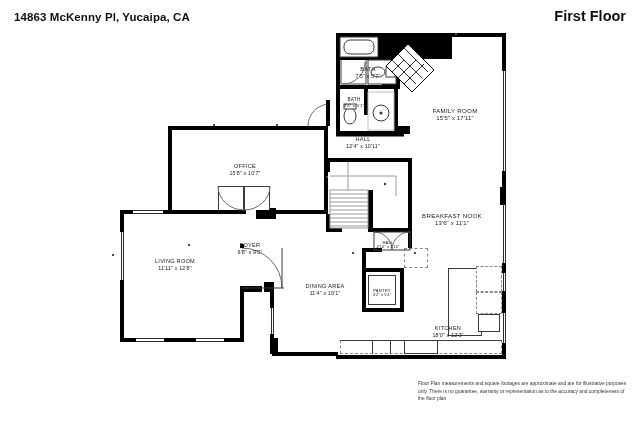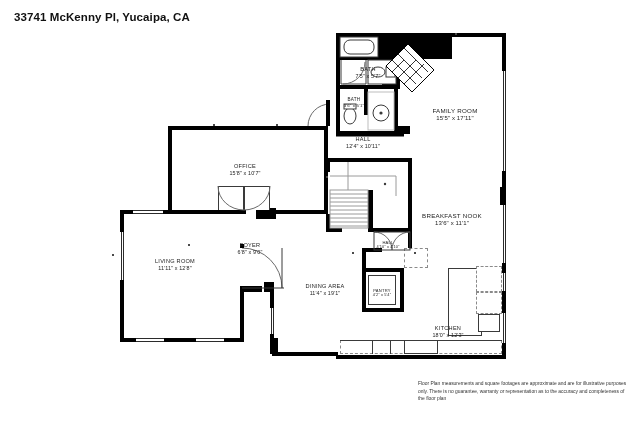--- a/index.html
+++ b/index.html
@@ -38,21 +38,22 @@
 
   .disc{position:absolute;left:418px;top:380px;width:214px;font-size:4.9px;
         line-height:1.55;color:#333;}
 
   svg.ov{position:absolute;left:0;top:0;width:640px;height:427px;overflow:visible;}
 </style>
 </head>
 <body>
 
 <div class="header">
-  <div class="addr">33741 McKenny Pl, Yucaipa, CA</div>
+  <div class="addr">14863 McKenny Pl, Yucaipa, CA</div>
+  <div class="floorlbl">First Floor</div>
 </div>
 
 <div class="plan">
 
   <div class="w" style="left:336px;top:33px;width:170px;height:4px;"></div>
 
   <div class="w" style="left:502px;top:33px;width:4px;height:38px;"></div>
   <div class="winv" style="left:502.5px;top:71px;width:3px;height:100px;"></div>
   <div class="w" style="left:502px;top:171px;width:4px;height:16px;"></div>
   <div class="w" style="left:500px;top:187px;width:6px;height:18px;"></div>

